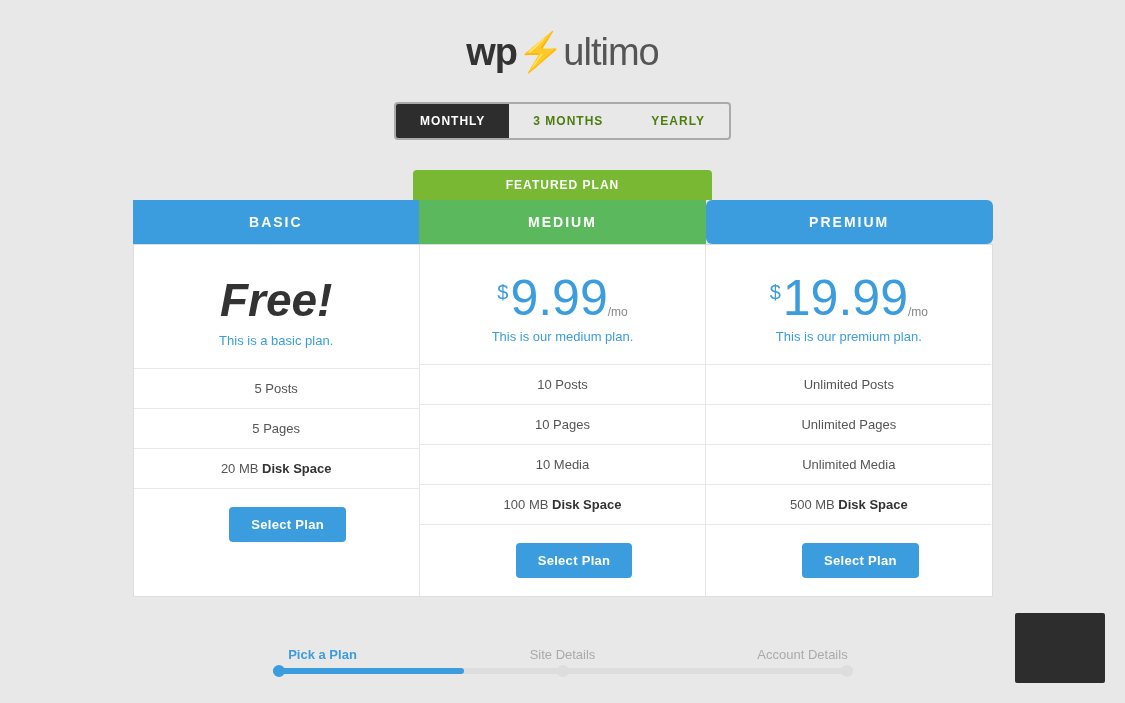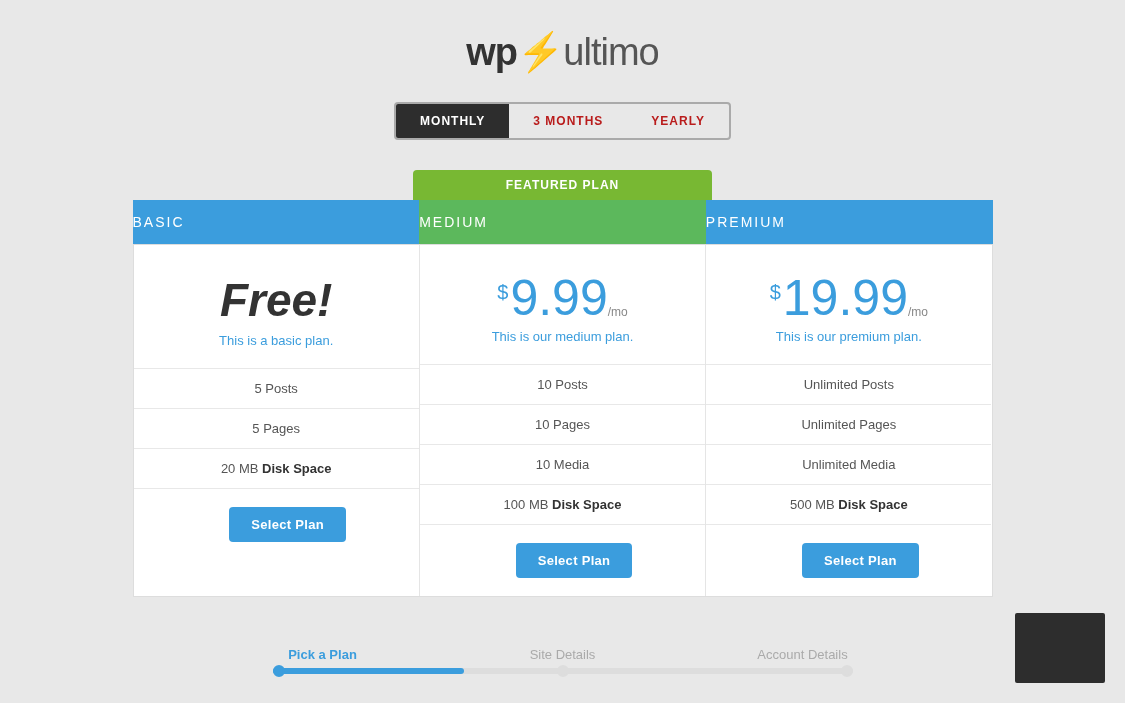--- a/index.html
+++ b/index.html
@@ -45,21 +45,21 @@
       margin-bottom: 30px;
     }
     .billing-toggle button {
       padding: 10px 24px;
       font-size: 12px;
       font-weight: 700;
       letter-spacing: 1px;
       border: none;
       cursor: pointer;
       background: transparent;
-      color: #b91c1c;
+      color: #4d7c0f;
       text-transform: uppercase;
     }
     .billing-toggle button.active {
       background: #2d2d2d;
       color: #fff;
     }
 
     
     .plans-wrapper {
       width: 860px;
@@ -88,30 +88,31 @@
     .featured-spacer2 {
       flex: 1;
     }
 
     
     .plan-headers {
       display: flex;
     }
     .plan-header {
       flex: 1;
+      text-align: center;
       padding: 14px 0;
       font-size: 14px;
-      font-weight: 400;
+      font-weight: 700;
       letter-spacing: 2px;
       text-transform: uppercase;
       color: #fff;
     }
     .plan-header.basic { background: #3b9ddd; }
     .plan-header.medium { background: #5cb85c; }
-    .plan-header.premium { background: #3b9ddd; }
+    .plan-header.premium { background: #3b9ddd; border-radius: 6px; }
 
     
     .plan-cards {
       display: flex;
       background: #fff;
       border: 1px solid #ddd;
     }
     .plan-card {
       flex: 1;
       border-right: 1px solid #e5e5e5;

